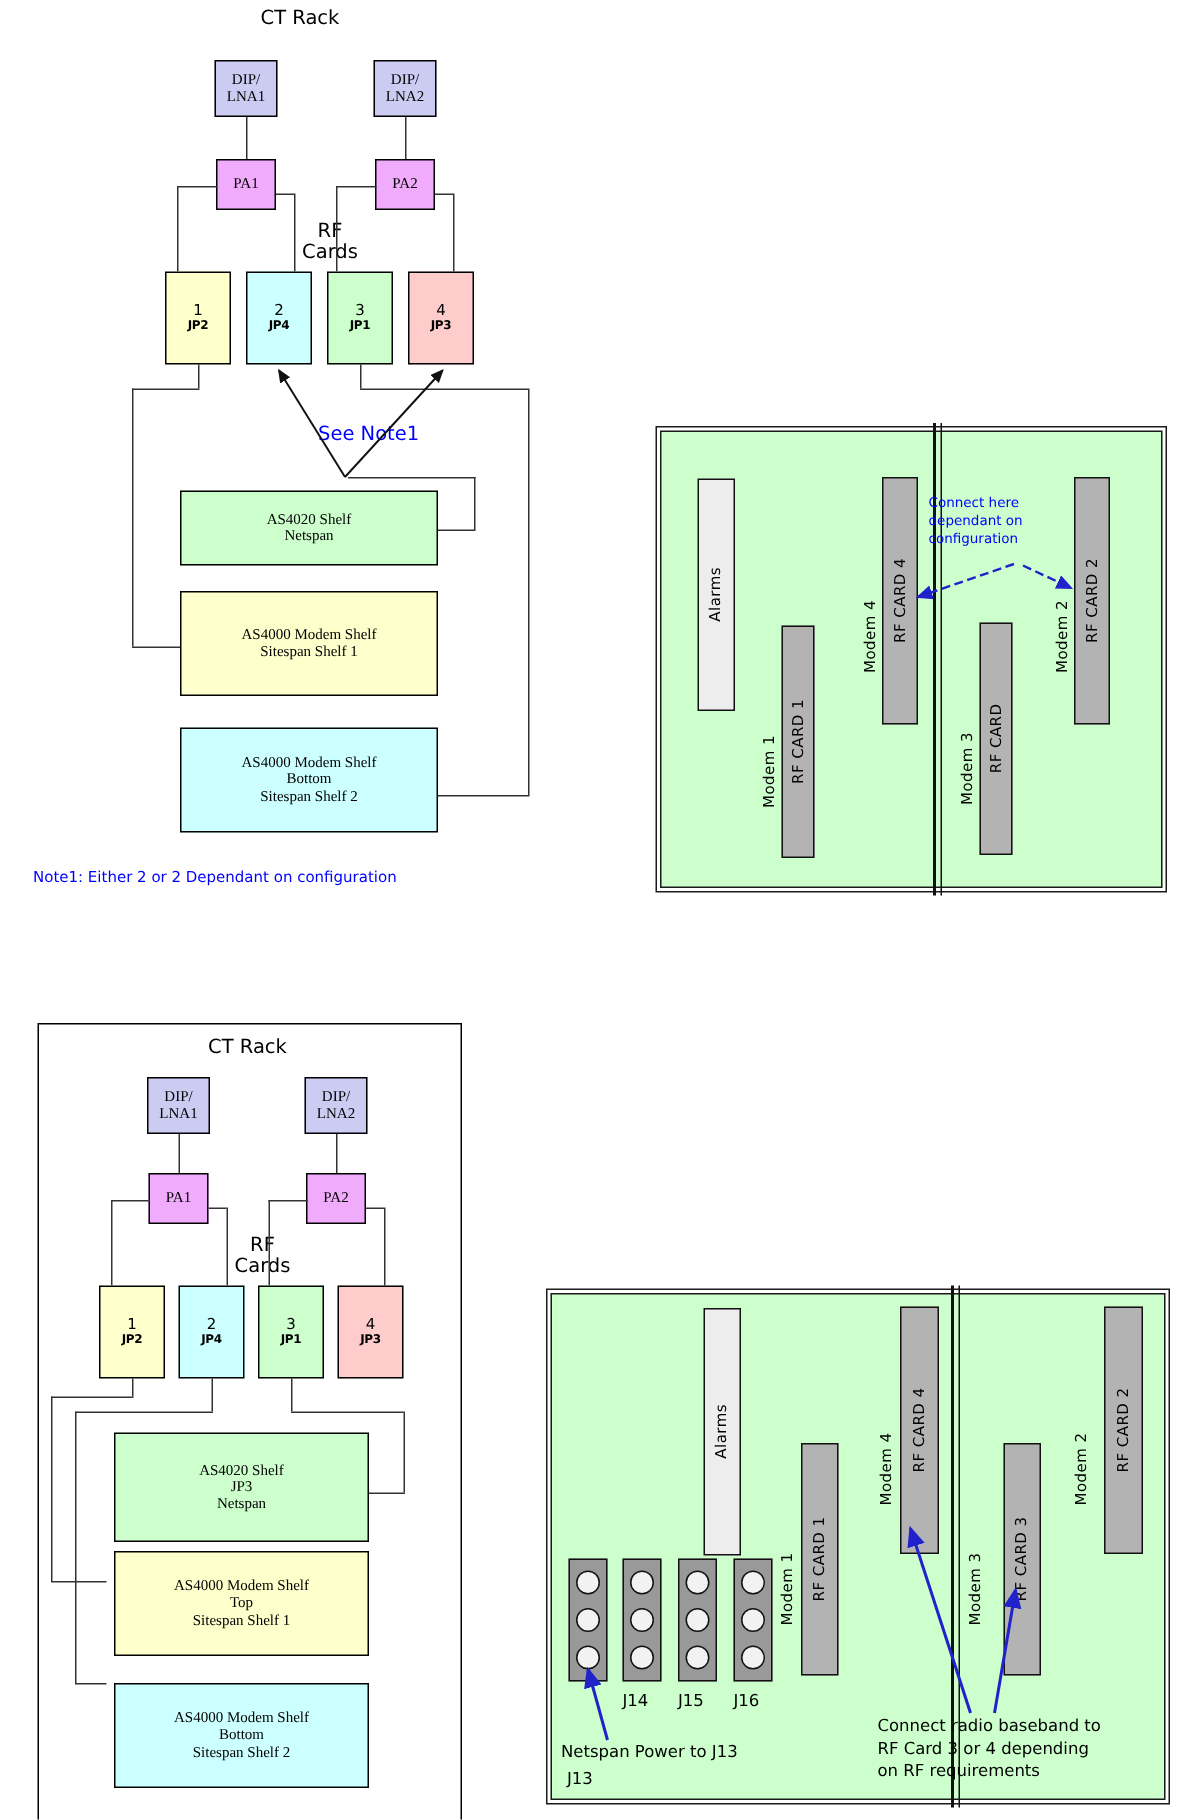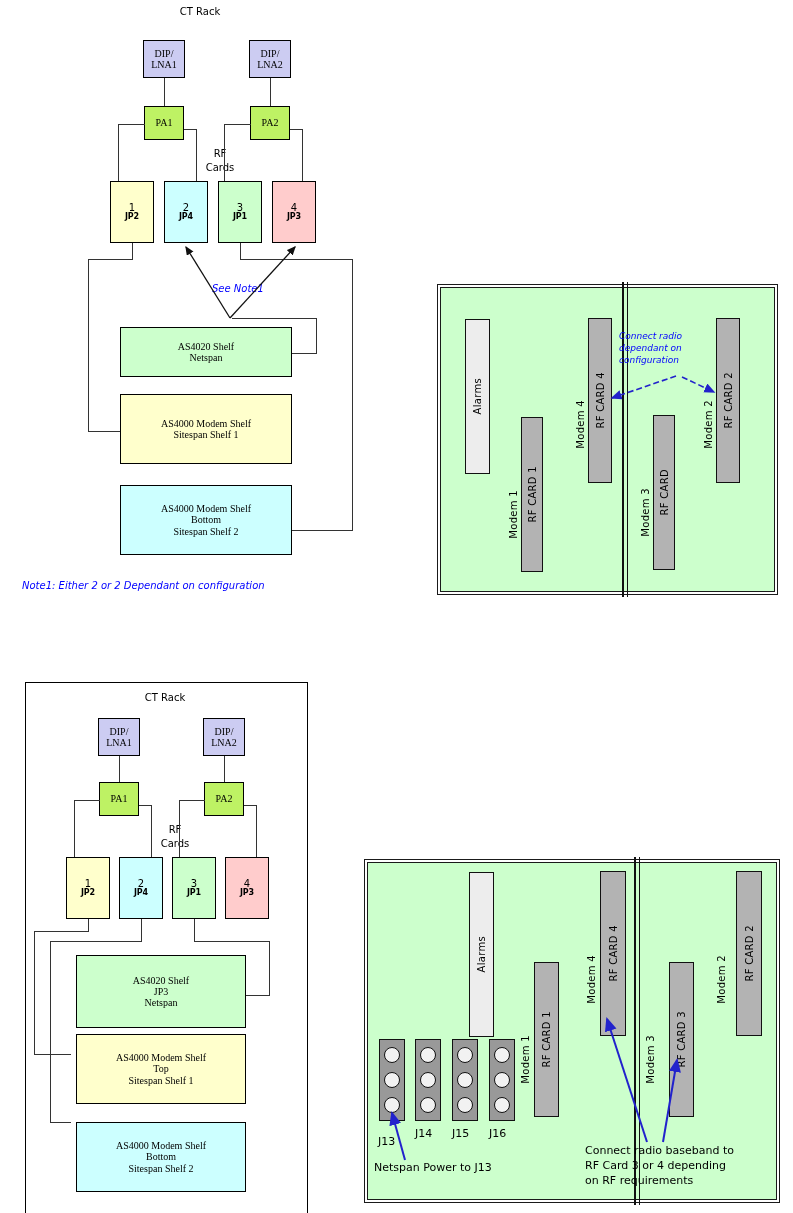--- a/index.html
+++ b/index.html
@@ -15,34 +15,34 @@
     position:absolute;box-sizing:border-box;
     border:1px solid #000000;
     display:flex;flex-direction:column;
     align-items:center;justify-content:center;
     text-align:center;line-height:1.12;
     font-size:9px;
   }
   .node .ln{display:block;white-space:nowrap;font-family:Liberation Serif, serif;}
 
   .n-lna{background:#ccccf2;font-size:10px;}
-  .n-pa{background:#bef264;font-size:10px;align-items:center;}
+  .n-pa{background:#f0abfc;font-size:10px;align-items:center;}
   .rfc{font-size:9px;}
   .rfc .num{font-size:10px;}
   .rfc .jp{font-size:8px;font-weight:bold;letter-spacing:-0.2px;}
   .c-yellow{background:#ffffcc;}
   .c-cyan{background:#ccffff;}
   .c-green{background:#ccffcc;}
   .c-pink{background:#ffcccc;}
 
   .shelf{font-size:10px;}
 
   
-  .lbl{position:absolute;white-space:pre;font-size:10px;line-height:1.15;}
-  .lbl-blue{color:#0000ff;font-style:italic;}
+  .lbl{position:absolute;white-space:pre;font-size:13px;line-height:1.15;}
+  .lbl-blue{color:#0000ff;}
   .lbl-c{text-align:center;}
 
   
   .ln-h{position:absolute;height:0;border-top:1px solid #333333;}
   .ln-v{position:absolute;width:0;border-left:1px solid #333333;}
 
   
   .rack-box{position:absolute;border:1px solid #000000;background:transparent;}
 
   
@@ -203,21 +203,21 @@
 <div class="card" style="left:653px;top:415px;width:22px;height:155px;">
   <span>RF CARD</span>
 </div>
 <div class="vlabel" style="left:640px;top:488px;">Modem 3</div>
 
 <div class="card" style="left:716px;top:318px;width:24px;height:165px;">
   <span>RF CARD 2</span>
 </div>
 <div class="vlabel" style="left:703px;top:400px;">Modem 2</div>
 
-<div class="lbl lbl-blue" style="left:619px;top:330px;font-size:9px;line-height:1.35;white-space:pre;">Connect radio
+<div class="lbl lbl-blue" style="left:619px;top:330px;font-size:9px;line-height:1.35;white-space:pre;">Connect here
 dependant on
 configuration</div>
 
 <svg class="ov">
   <path d="M676,376 L612,398" stroke="#2222cc" stroke-width="1.6" fill="none" marker-end="url(#ahb)" stroke-dasharray="6,3"></path>
   <path d="M682,377 L714,392" stroke="#2222cc" stroke-width="1.6" fill="none" marker-end="url(#ahb)" stroke-dasharray="6,3"></path>
 </svg>
 
 <div class="rack-box" style="left:25px;top:682px;width:281px;height:531px;"></div>
 
@@ -344,21 +344,21 @@
   <i></i>
     <i></i>
     <i></i>
 </div>
 <div class="jblock" style="left:489px;top:1039px;width:26px;height:82px;">
   <i></i>
     <i></i>
     <i></i>
 </div>
 
-<div class="jlabel" style="left:378px;top:1135px;">J13</div>
+<div class="jlabel" style="left:378px;top:1179px;">J13</div>
 <div class="jlabel" style="left:415px;top:1127px;">J14</div>
 <div class="jlabel" style="left:452px;top:1127px;">J15</div>
 <div class="jlabel" style="left:489px;top:1127px;">J16</div>
 
 <div class="lbl" style="left:374px;top:1162px;font-size:11px;">Netspan Power to J13</div>
 <div class="lbl" style="left:585px;top:1144px;font-size:11px;line-height:1.35;white-space:pre;">Connect radio baseband to
 RF Card 3 or 4 depending
 on RF requirements</div>
 
 <svg class="ov">

